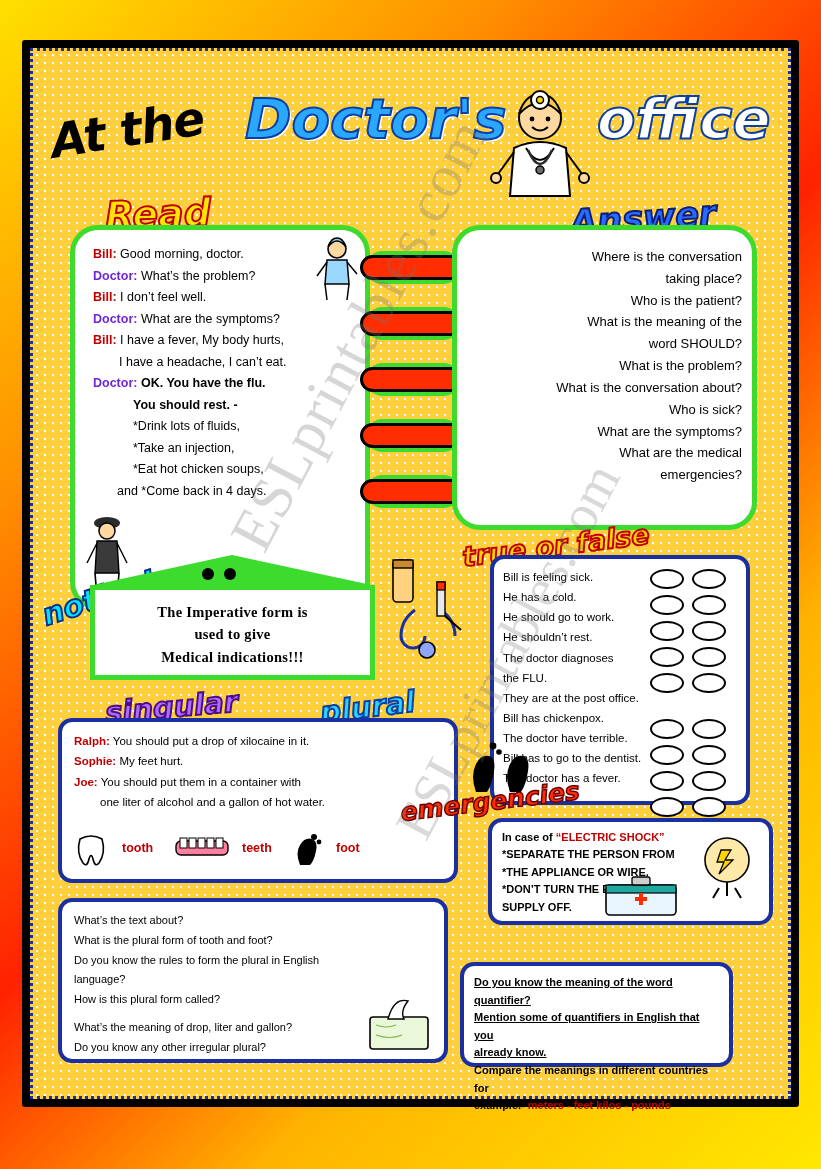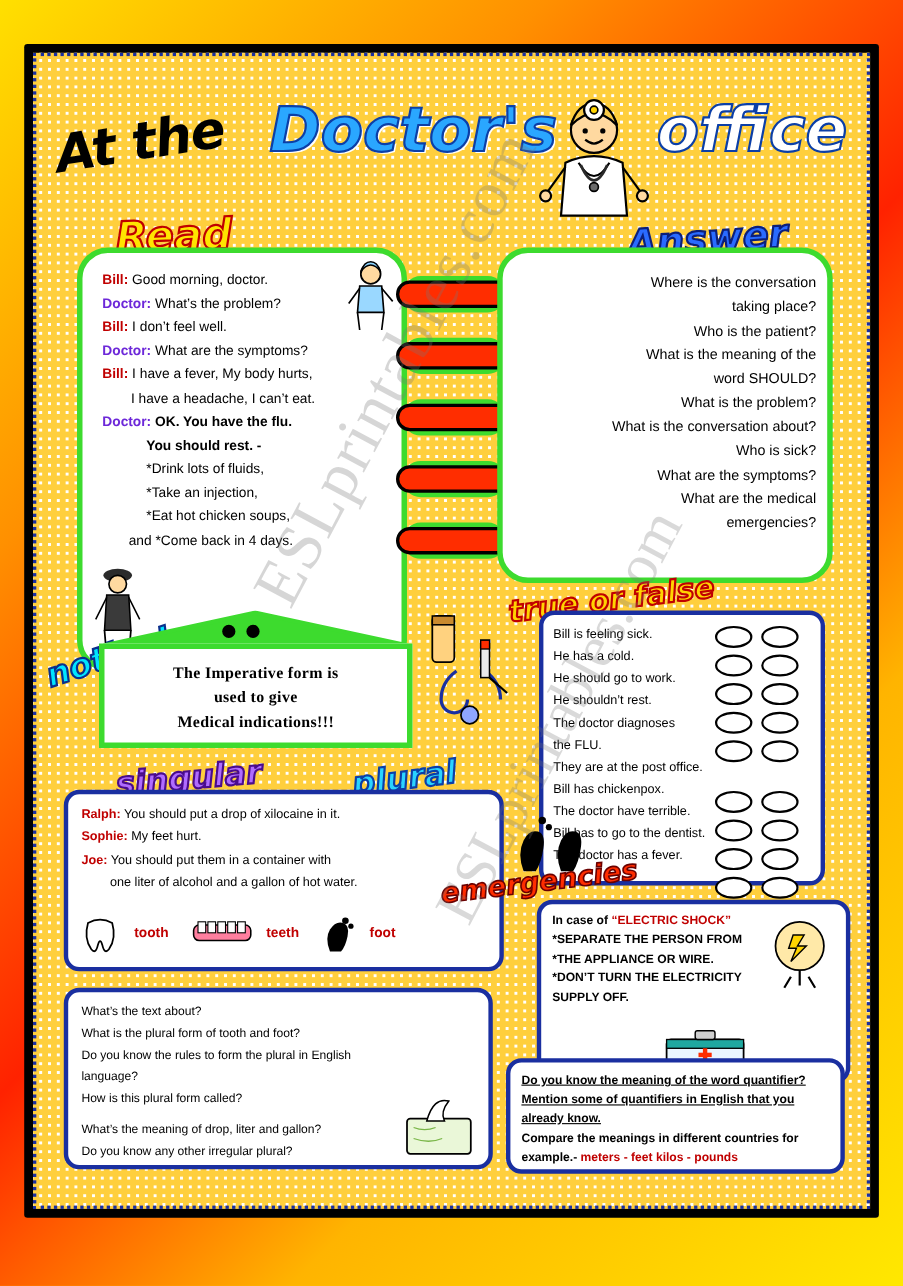--- a/index.html
+++ b/index.html
@@ -159,34 +159,34 @@
   .sp-text{padding:9px 8px 4px 12px;font-size:11.5px;color:#000;line-height:1.78;}
   .n-susie{color:#c00000;font-weight:bold;}
   .n-ralph{color:#c00000;font-weight:bold;}
   .n-soph{color:#c00000;font-weight:bold;}
   .n-joe{color:#c00000;font-weight:bold;}
   .u{text-decoration:underline;}
   .wordrow{position:absolute;left:12px;bottom:8px;width:380px;height:40px;}
   .wordlbl{position:absolute;font-size:12.5px;font-weight:bold;color:#c00000;}
   
   .box-em{
-    left:488px;top:818px;width:285px;height:167px;
+    left:488px;top:818px;width:285px;height:107px;
     border:4px solid #1a2fa0;border-radius:14px;
   }
   .em-text{padding:7px 8px 0 10px;font-size:11px;color:#000;line-height:1.58;font-weight:bold;}
   .em-quote{color:#c00000;}
   
   .box-q{
     left:58px;top:898px;width:390px;height:165px;
     border:4px solid #1a2fa0;border-radius:14px;
   }
   .q-text{padding:9px 8px 0 12px;font-size:11px;color:#000;line-height:1.8;}
   
   .box-quant{
-    left:460px;top:962px;width:308px;height:105px;
+    left:460px;top:962px;width:273px;height:105px;
     border:4px solid #1a2fa0;border-radius:14px;
   }
   .quant-text{padding:8px 8px 0 10px;font-size:11px;color:#000;line-height:1.6;font-weight:bold;}
   .red{color:#c00000;}
   
   .wm{
     position:absolute;left:120px;top:300px;
     font-size:60px;color:rgba(120,120,120,0.30);
     font-family:"Liberation Serif",serif;
     transform:rotate(-62deg);

